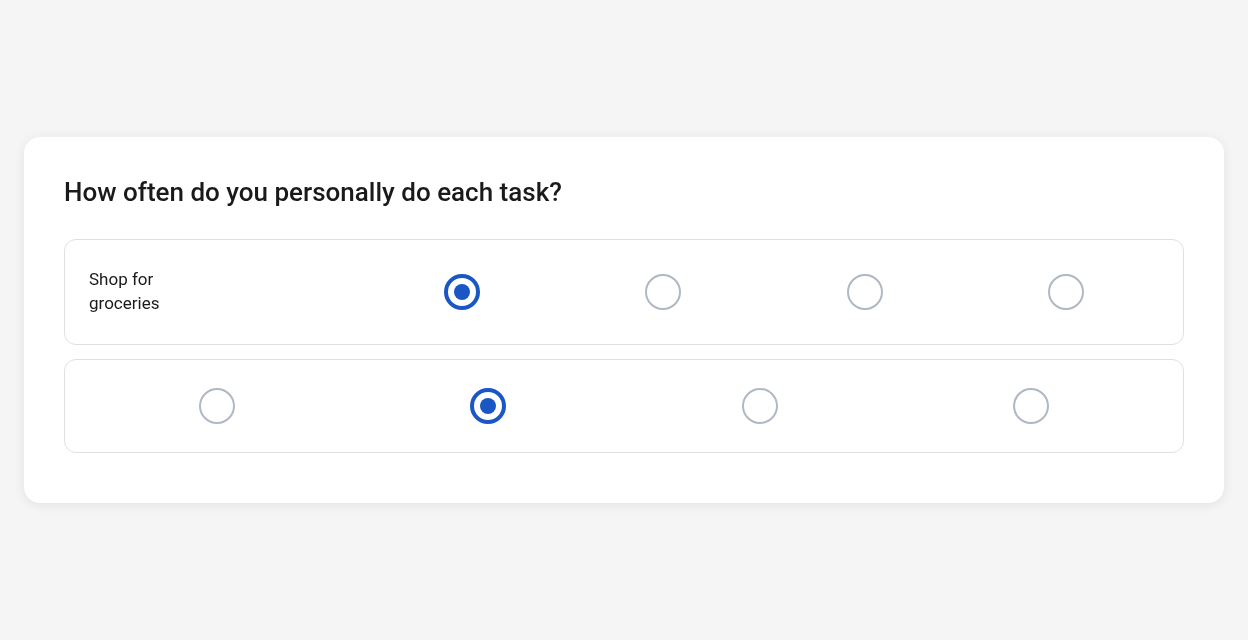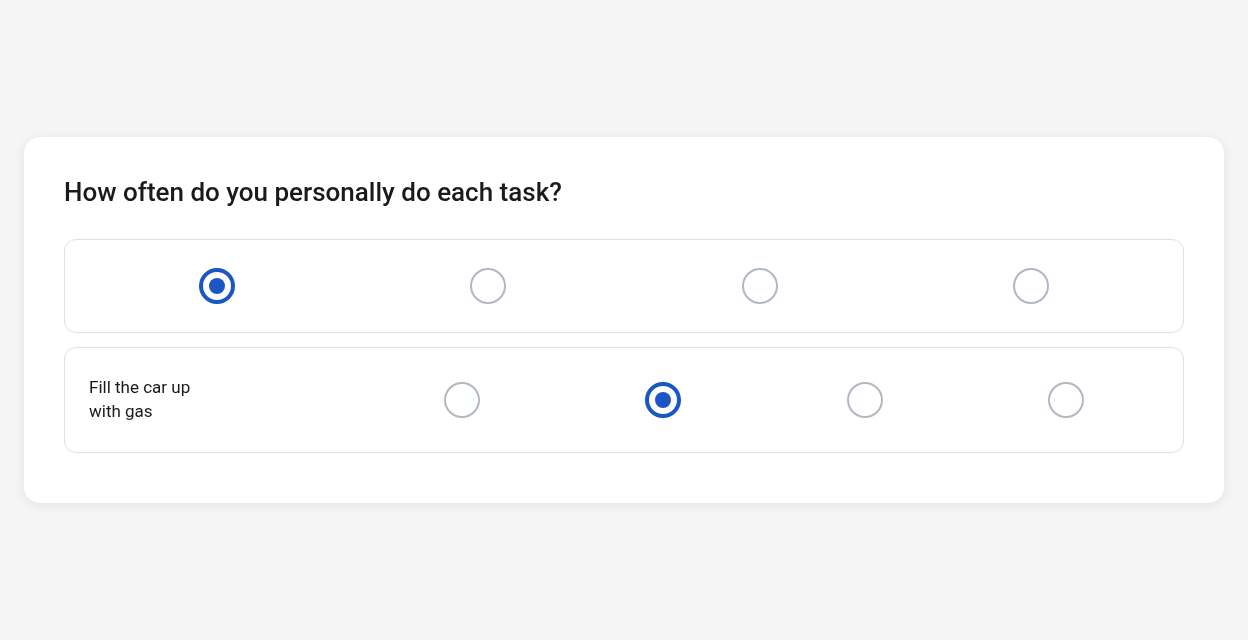--- a/index.html
+++ b/index.html
@@ -122,36 +122,36 @@
 </head>
 <body>
 
 <div class="card">
   <div class="question-title">How often do you personally do each task?</div>
 
 
   <div class="survey-rows">
 
     <div class="row-container">
+      <div class="row-label">Shop for<br>groceries</div>
       <div class="radio-cell">
         <div class="radio-btn selected"></div>
       </div>
       <div class="radio-cell">
         <div class="radio-btn"></div>
       </div>
       <div class="radio-cell">
         <div class="radio-btn"></div>
       </div>
       <div class="radio-cell">
         <div class="radio-btn"></div>
       </div>
     </div>
 
     <div class="row-container">
-      <div class="row-label">Fill the car up<br>with gas</div>
       <div class="radio-cell">
         <div class="radio-btn"></div>
       </div>
       <div class="radio-cell">
         <div class="radio-btn selected"></div>
       </div>
       <div class="radio-cell">
         <div class="radio-btn"></div>
       </div>
       <div class="radio-cell">

